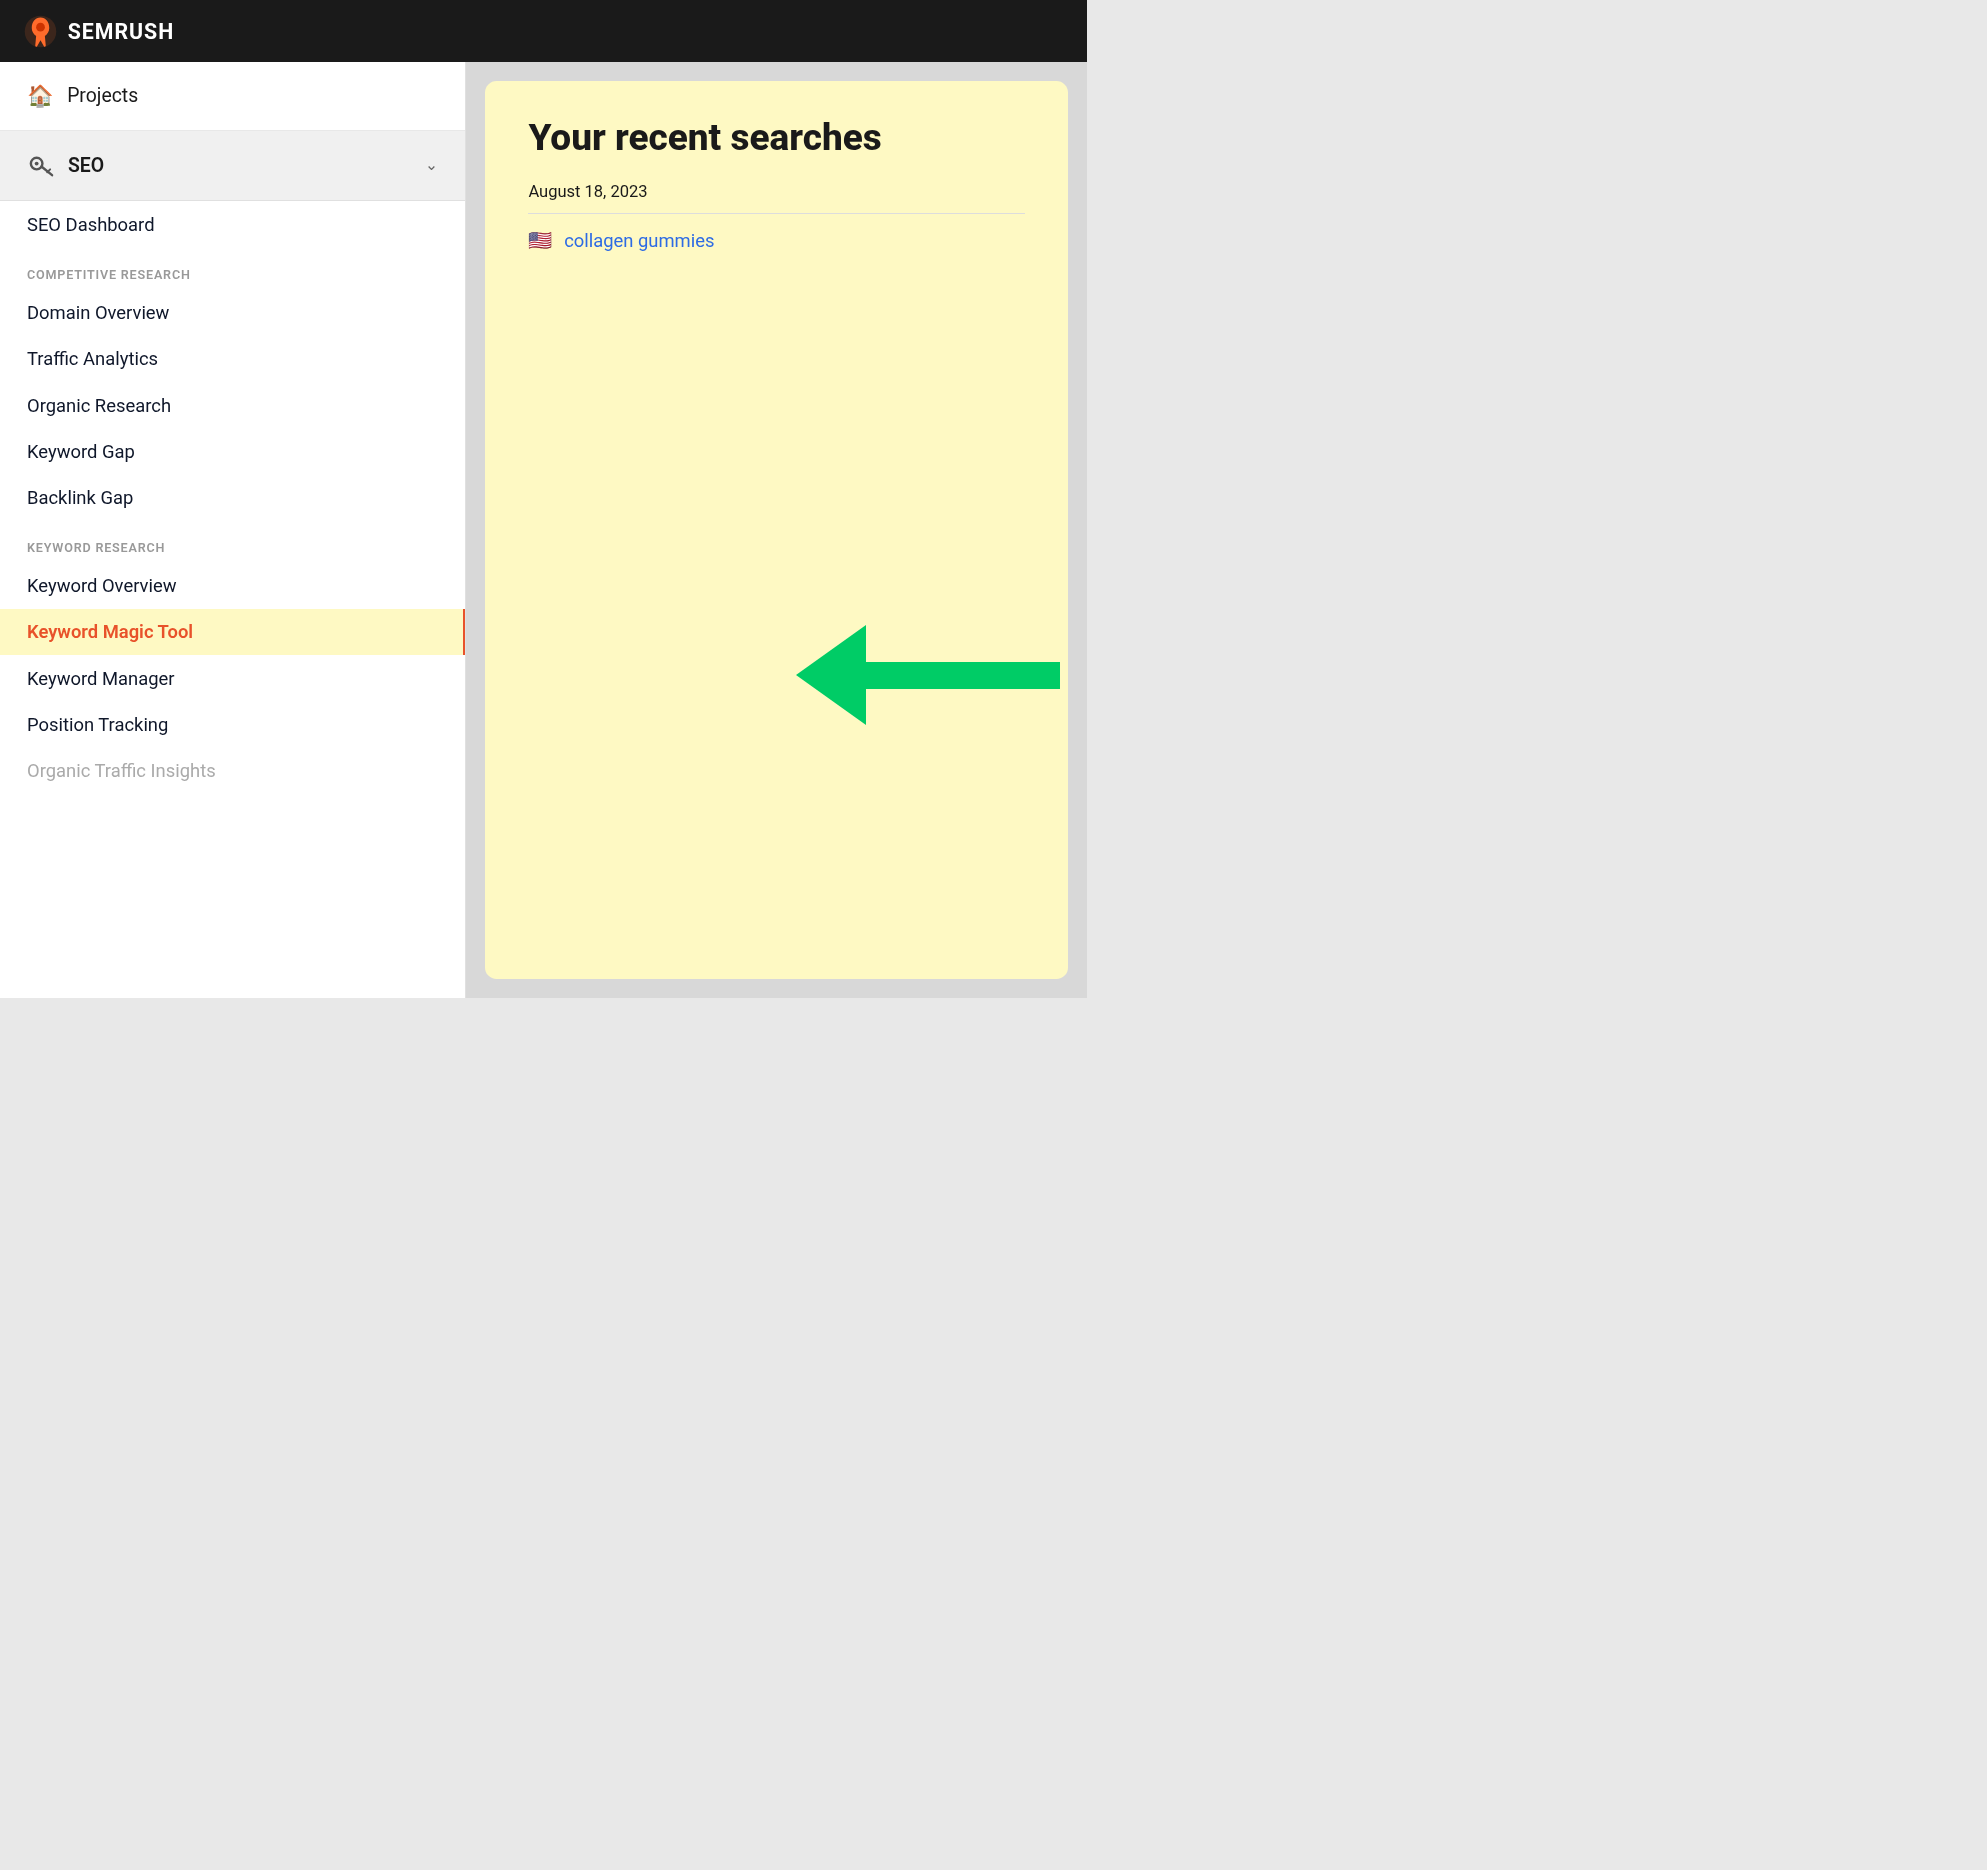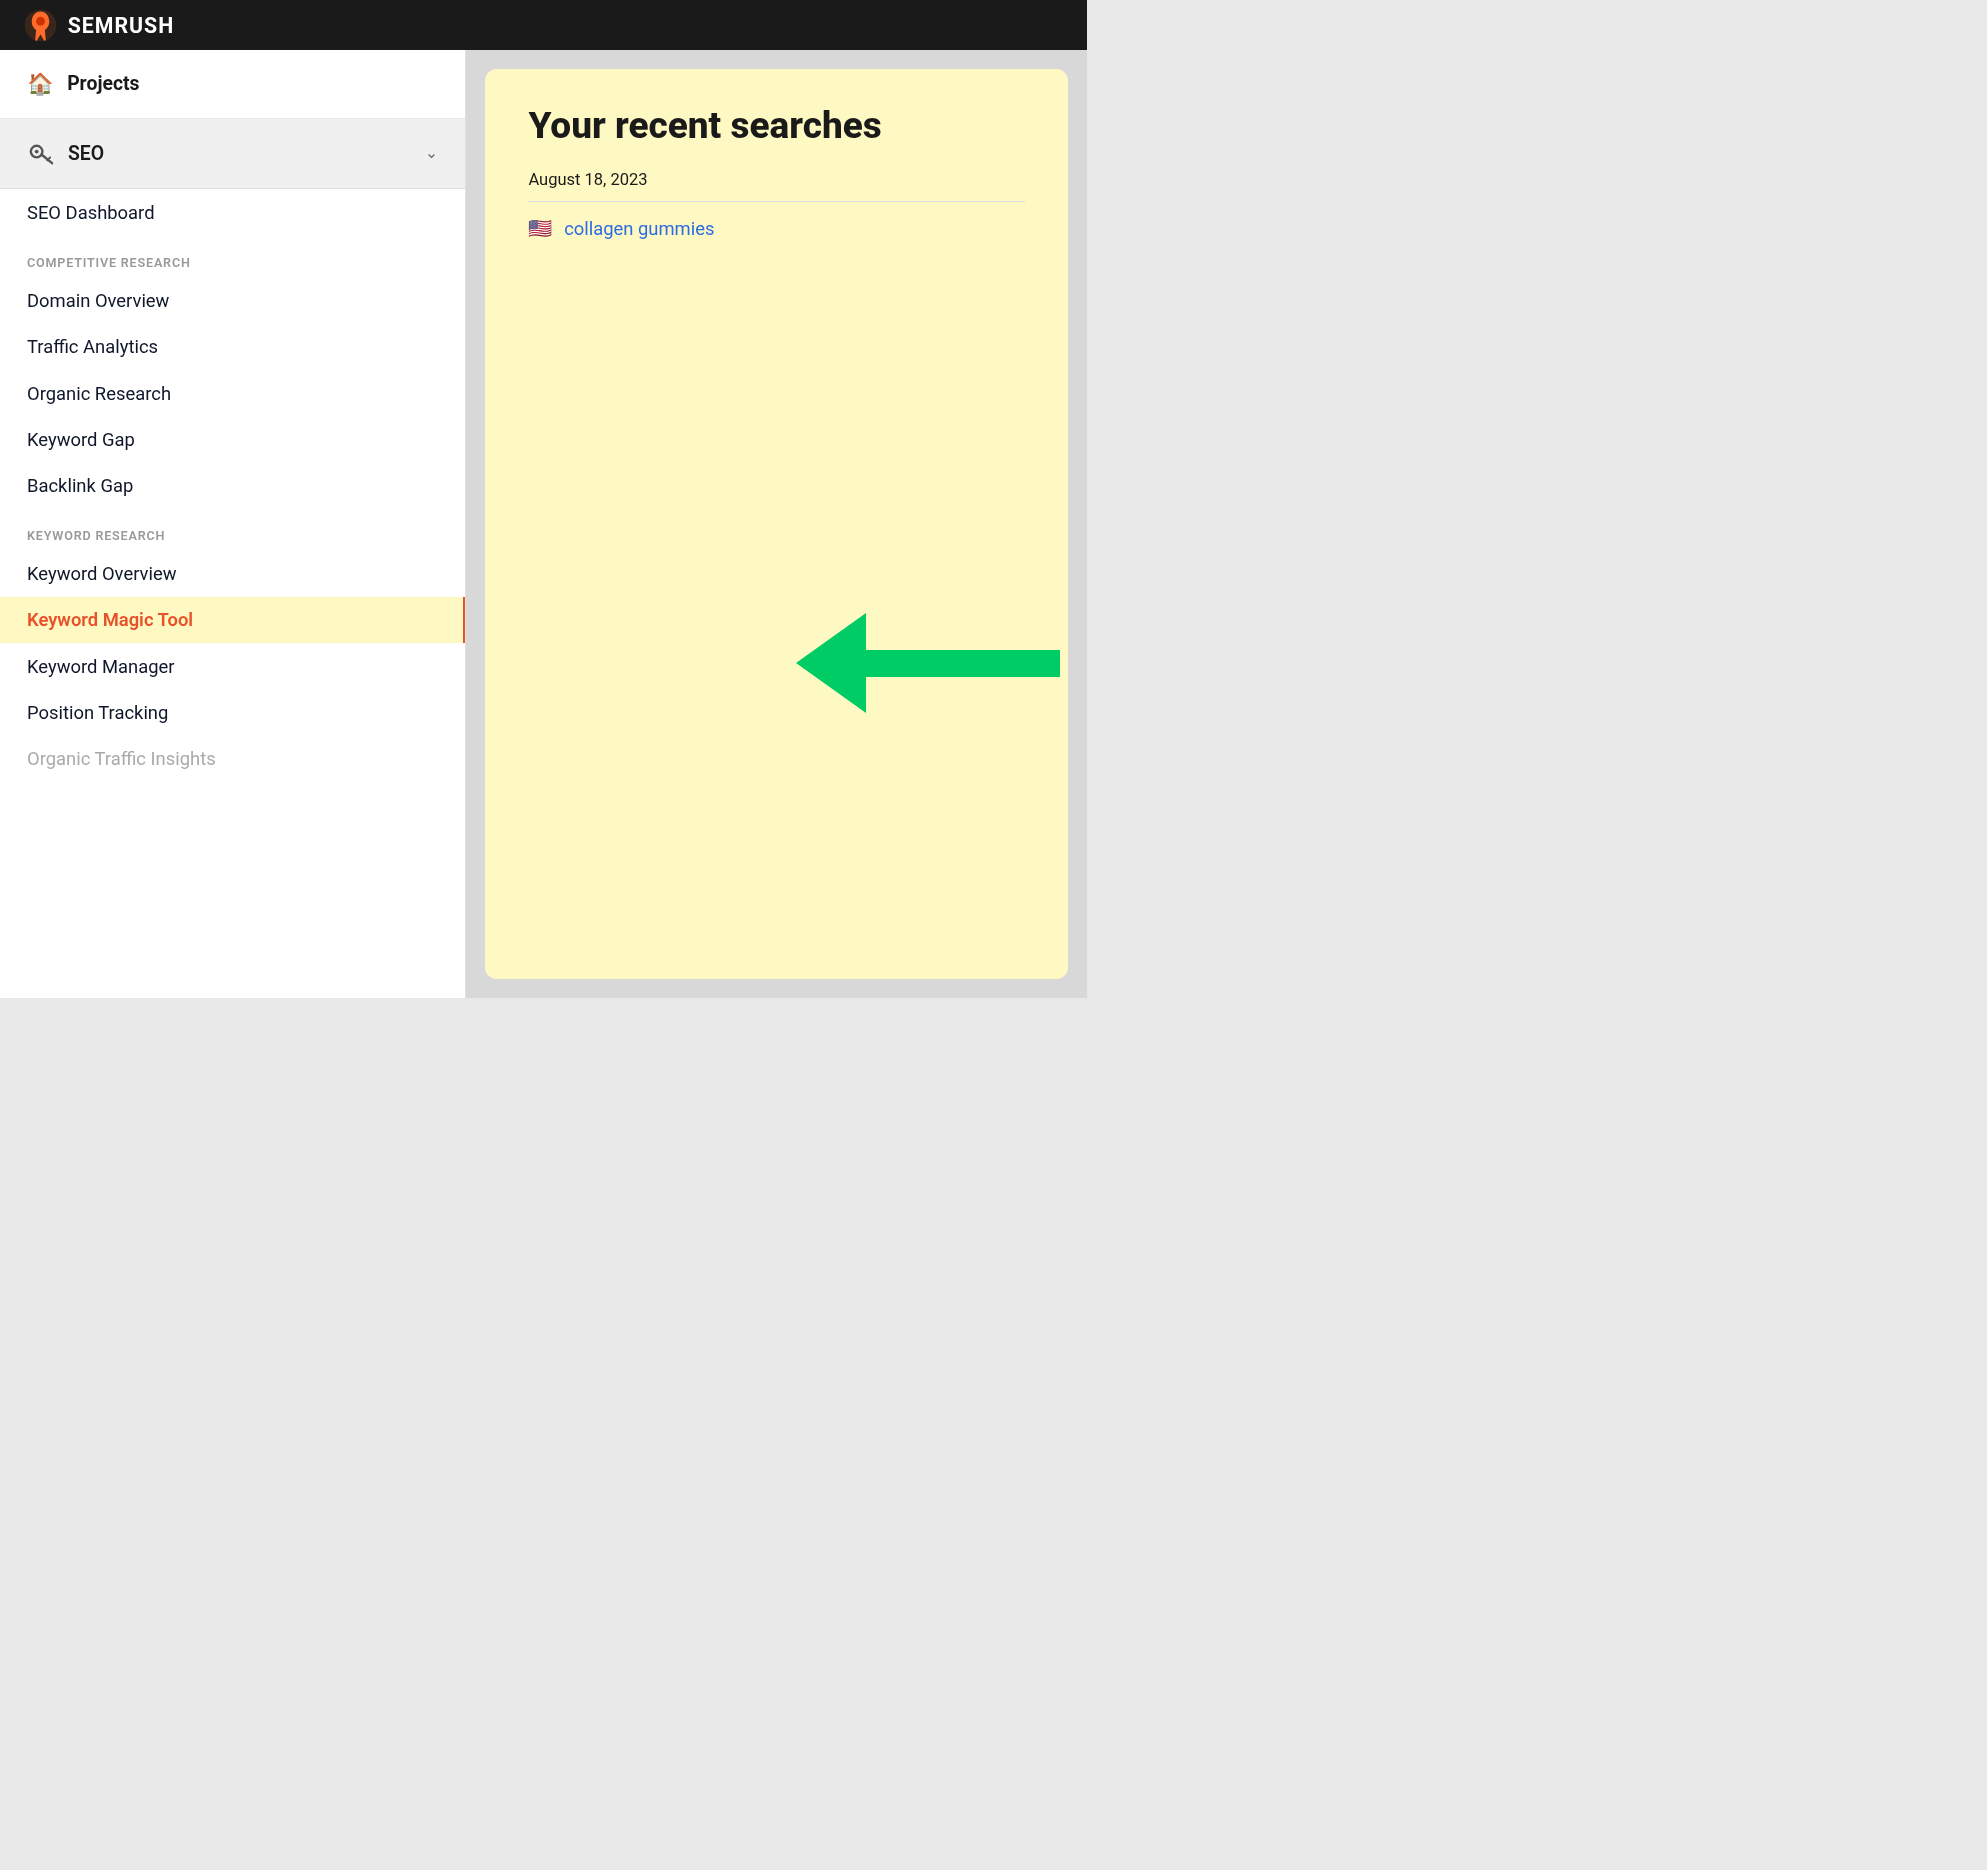--- a/index.html
+++ b/index.html
@@ -10,21 +10,21 @@
       flex-direction: column;
       width: 1087px;
       height: 998px;
       overflow: hidden;
       background: #e8e8e8;
     }
 
     
     .top-header {
       background: #1a1a1a;
-      height: 50px;
+      height: 62px;
       display: flex;
       align-items: center;
       padding: 0 23px;
       flex-shrink: 0;
     }
 
     .logo-container {
       display: flex;
       align-items: center;
       gap: 9.7px;
@@ -68,21 +68,21 @@
       cursor: pointer;
     }
 
     .home-icon {
       font-size: 21.3px;
       color: #555;
     }
 
     .projects-label {
       font-size: 19.4px;
-      font-weight: 700;
+      font-weight: 400;
       color: #1a1a1a;
     }
 
     
     .seo-row {
       display: flex;
       align-items: center;
       gap: 14px;
       padding: 21.3px 27px;
       background: #f0f0f0;

